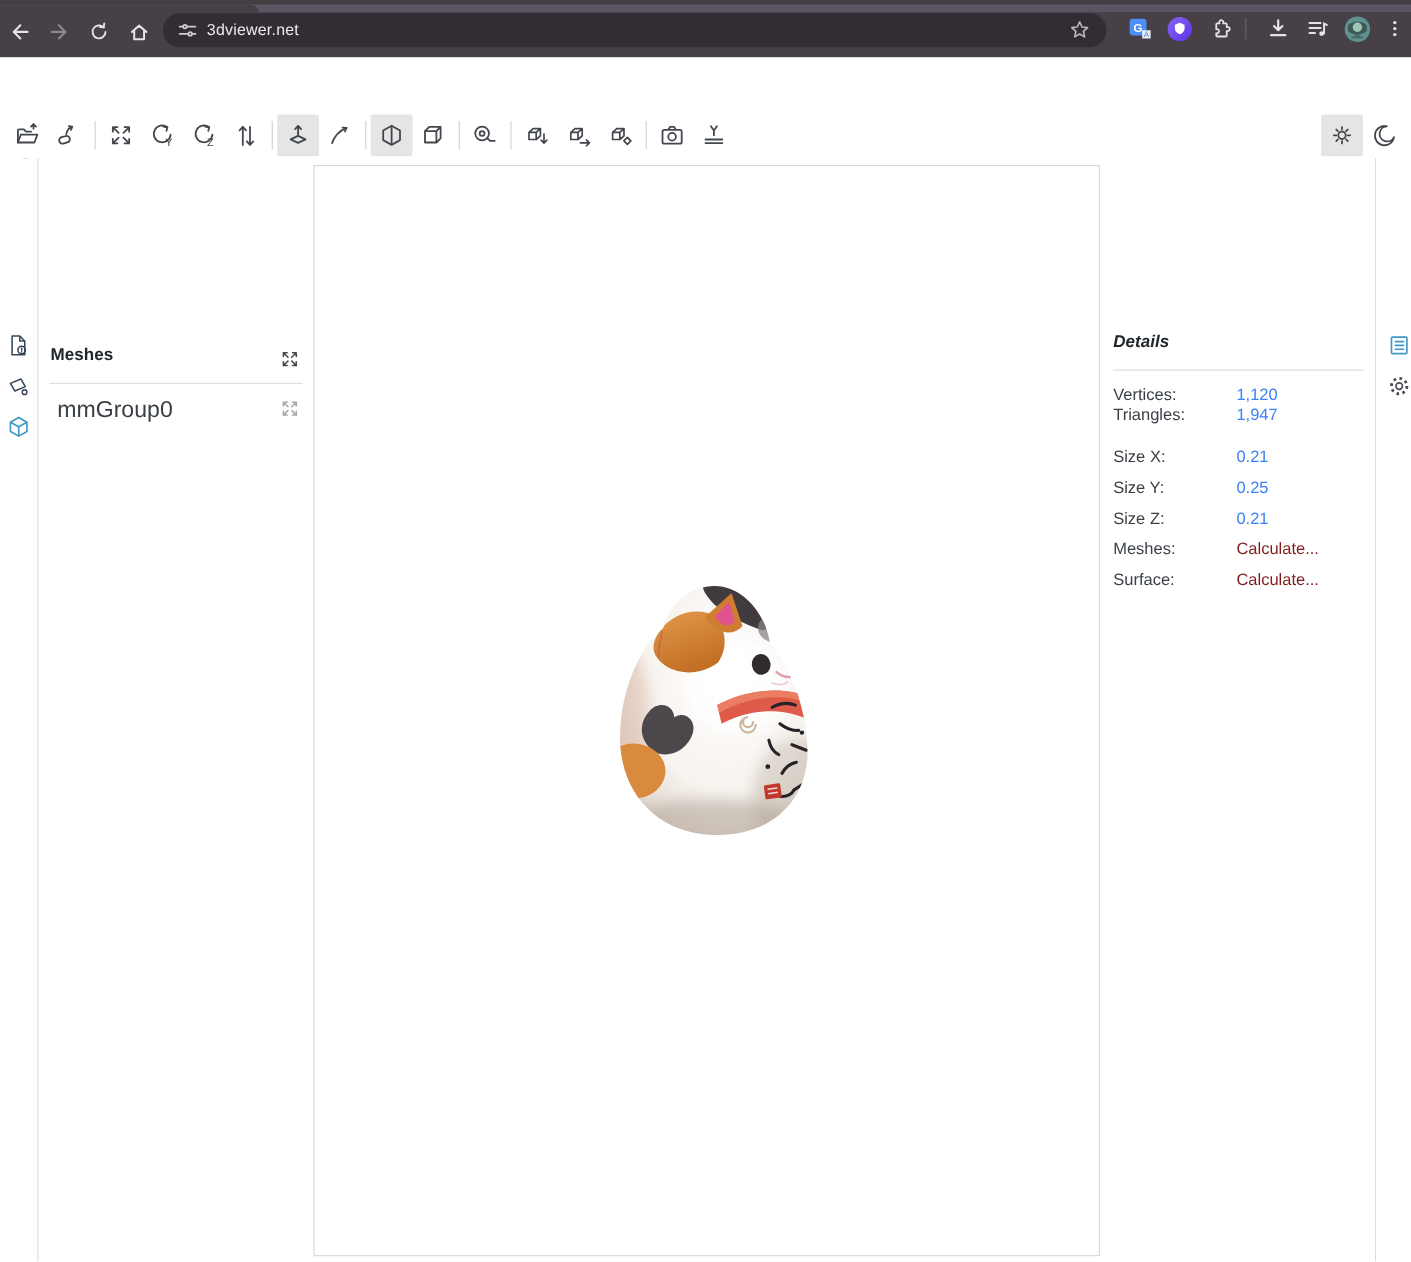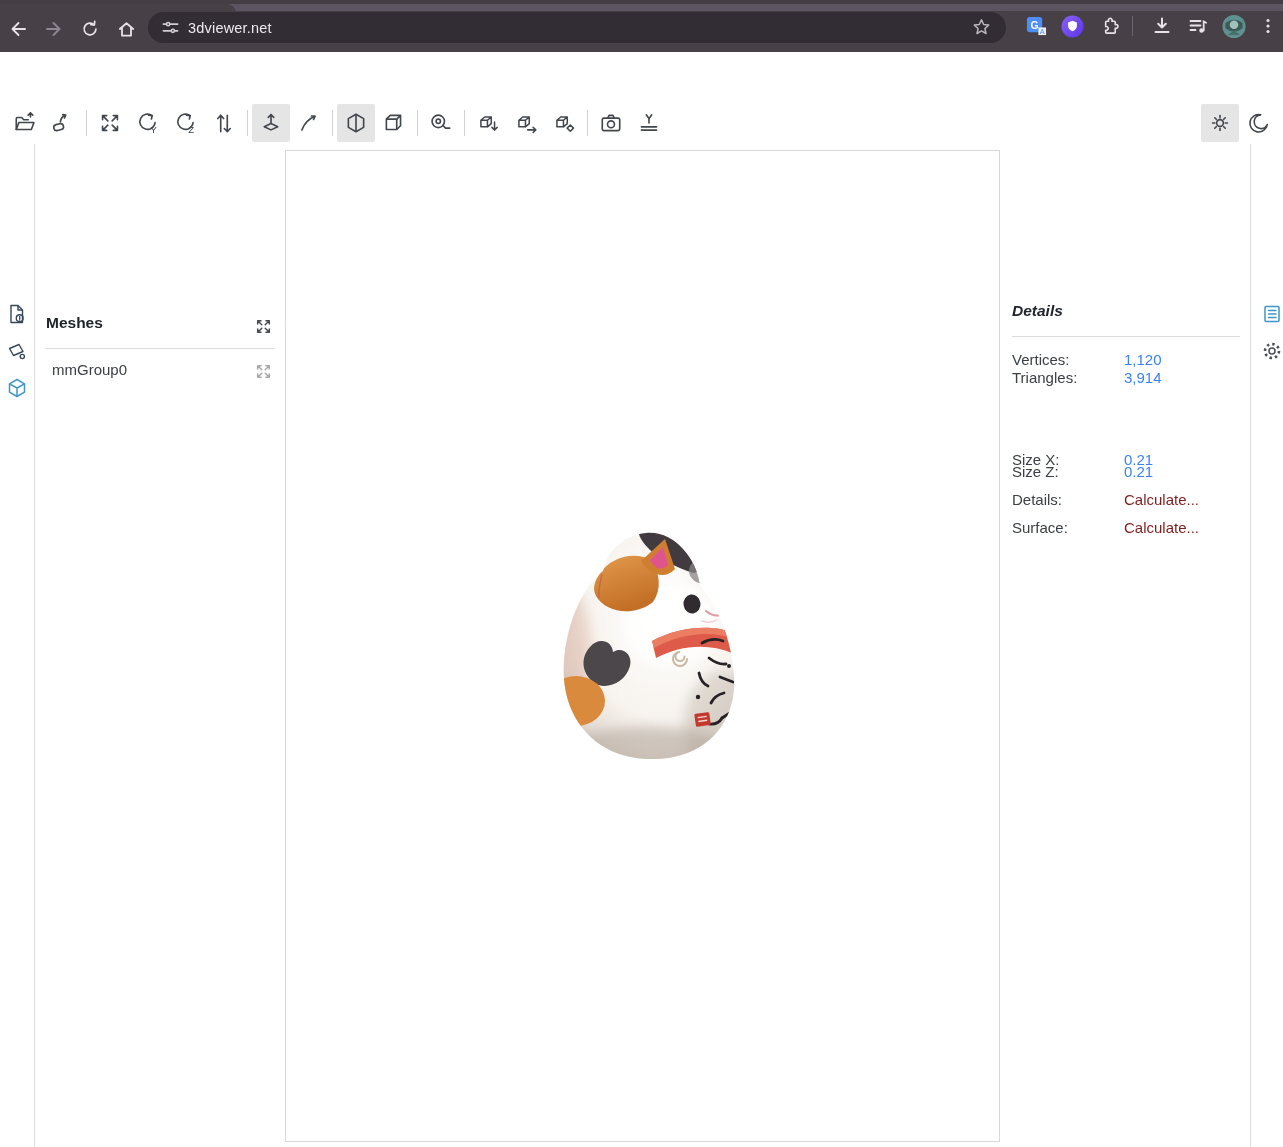--- a/index.html
+++ b/index.html
@@ -36,21 +36,21 @@
   .tb-sep{width:1px;height:26px;background:#d2d2d2;margin:0 4px;flex:0 0 auto;}
   #theme-group{position:absolute;right:6px;top:104px;display:flex;}
 
   
   #left-strip{left:0;top:144px;width:35px;height:1003px;border-right:1px solid #dcdcdc;background:#fff;}
   .strip-icon{left:6px;width:22px;height:22px;}
   #meshes-panel{left:36px;top:156px;width:249px;height:1003px;background:#fff;}
   .panel-title{font-size:15.5px;font-weight:700;color:#20262c;}
   #meshes-title{left:10px;top:158px;}
   .panel-divider{height:1px;background:#dcdcdc;}
-  .tree-label{font-size:15px;color:#3b4046;}
+  .tree-label{font-size:21px;color:#3b4046;}
 
   #viewport-canvas{left:285px;top:150px;width:715px;height:992px;border:1px solid #d8d8d8;background:#fff;}
 
   #details-panel{left:1000px;top:144px;width:250px;height:1003px;background:#fff;}
   #details-title{left:12px;top:158px;font-style:italic;}
   .det-row{position:absolute;left:12px;width:228px;height:28px;display:flex;align-items:center;font-size:15px;color:#3b4046;}
   .det-label{width:112px;}
   .det-value{color:#3b82f6;}
   .det-link{color:#7f1d1d;cursor:pointer;}
   #right-strip{left:1250px;top:144px;width:33px;height:1003px;border-left:1px solid #dcdcdc;background:#fff;}
@@ -457,32 +457,36 @@
   <div id="details-panel" class="abs">
     <div id="details-title" class="abs panel-title">Details</div>
     <div class="abs panel-divider" style="left:12px;top:192px;width:228px;"></div>
 
     <div class="det-row" style="top:201px;">
       <span class="det-label">Vertices:</span>
       <span class="det-value">1,120</span>
     </div>
     <div class="det-row" style="top:219px;">
       <span class="det-label">Triangles:</span>
-      <span class="det-value">3,914</span>
-    </div>
-    <div class="det-row" style="top:257px;margin-top:44px;">
+      <span class="det-value">1,947</span>
+    </div>
+    <div class="det-row" style="top:257px;">
       <span class="det-label">Size X:</span>
       <span class="det-value">0.21</span>
+    </div>
+    <div class="det-row" style="top:285px;">
+      <span class="det-label">Size Y:</span>
+      <span class="det-value">0.25</span>
     </div>
     <div class="det-row" style="top:313px;">
       <span class="det-label">Size Z:</span>
       <span class="det-value">0.21</span>
     </div>
     <div class="det-row" style="top:341px;">
-      <span class="det-label">Details:</span>
+      <span class="det-label">Meshes:</span>
       <span class="det-value det-link">Calculate...</span>
     </div>
     <div class="det-row" style="top:369px;">
       <span class="det-label">Surface:</span>
       <span class="det-value det-link">Calculate...</span>
     </div>
   </div>
 
   <div id="right-strip" class="abs">
     <div class="abs" style="left:10px;top:159px;">

